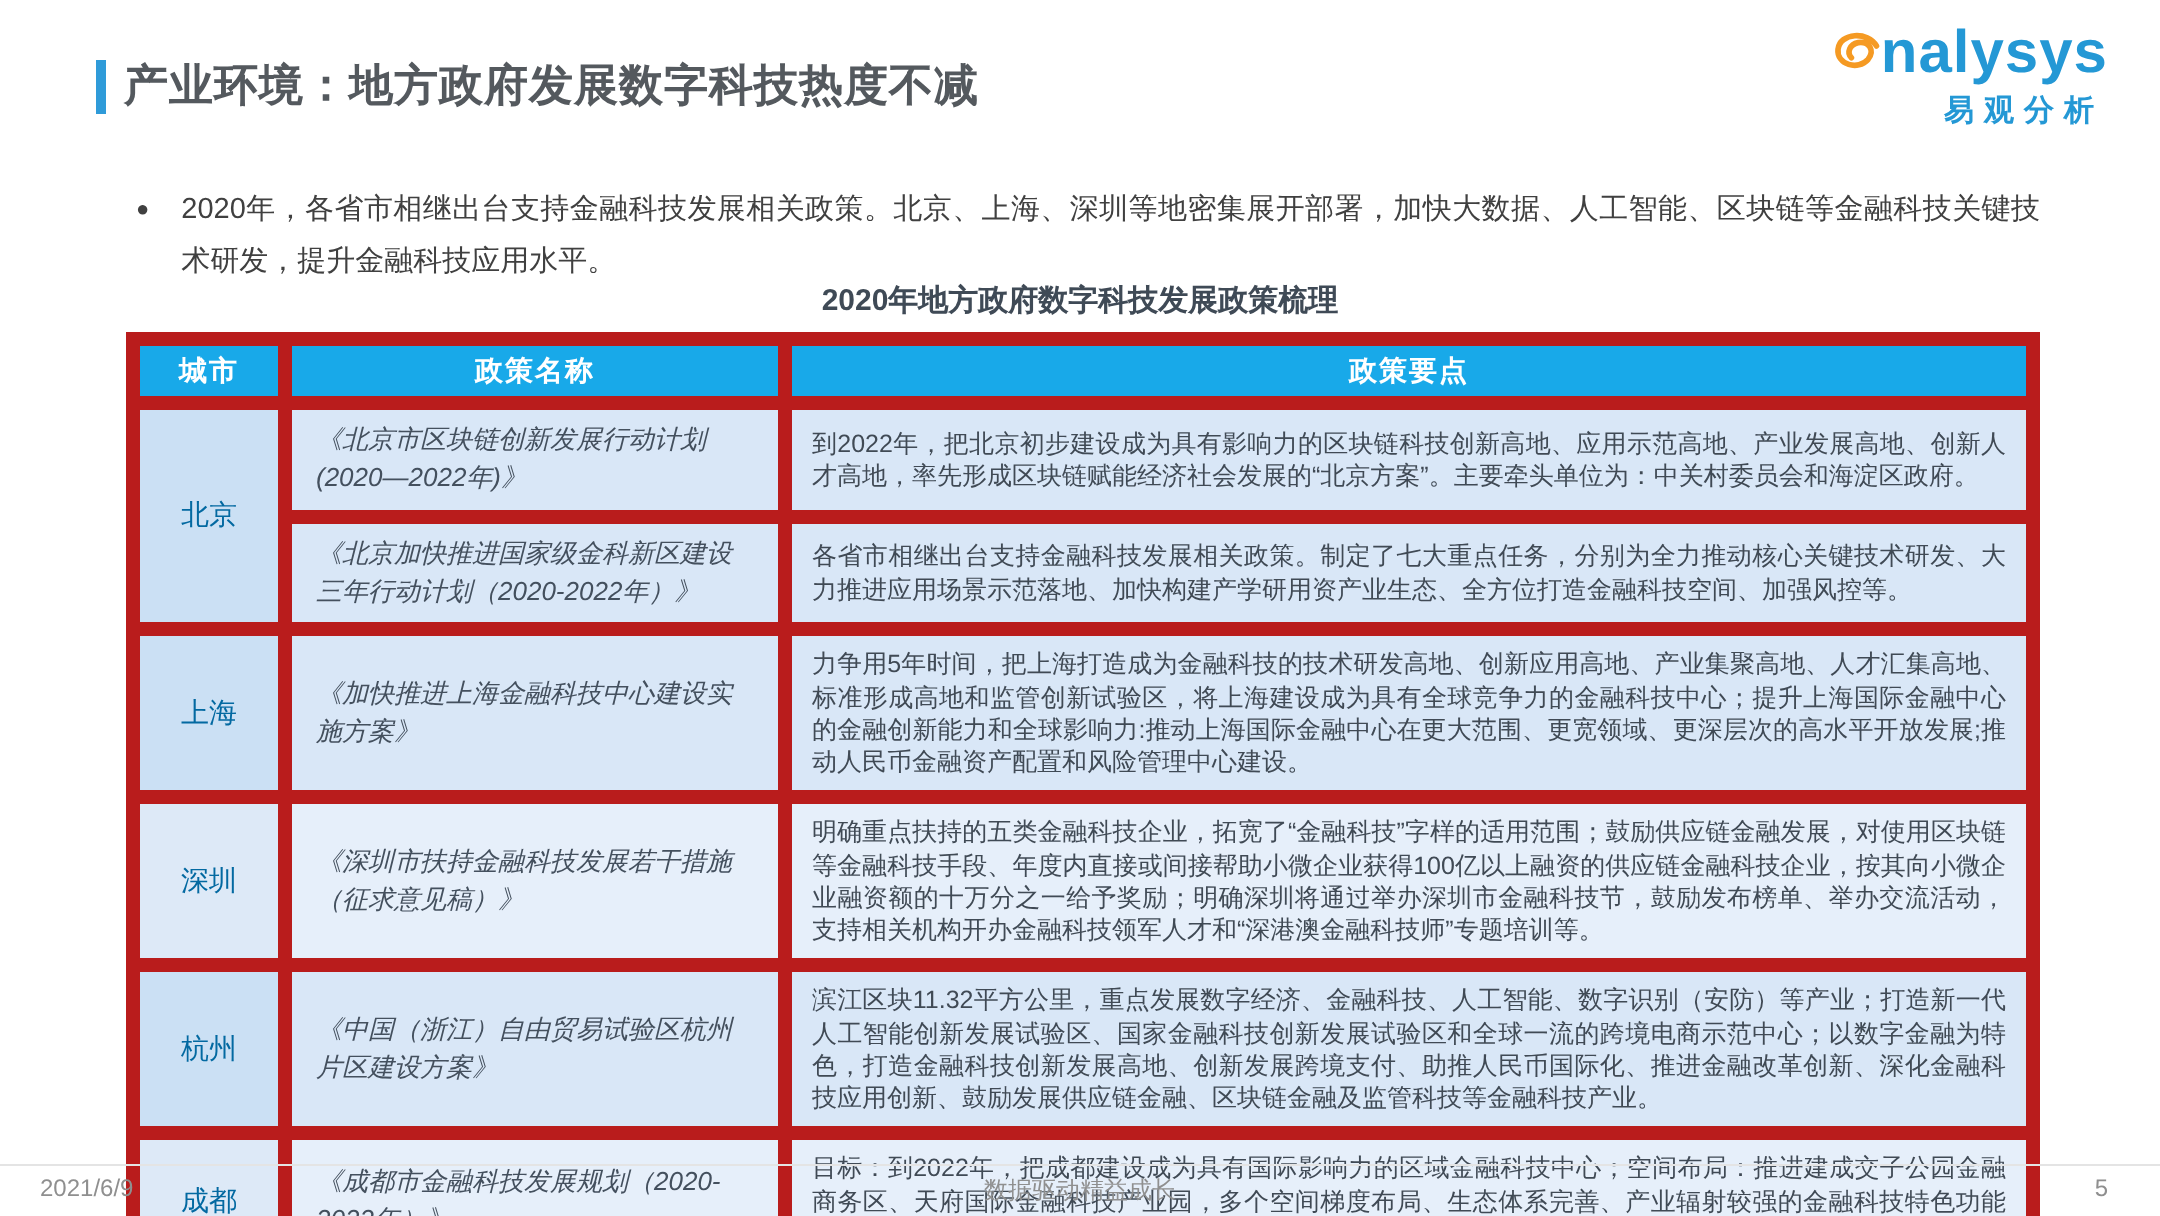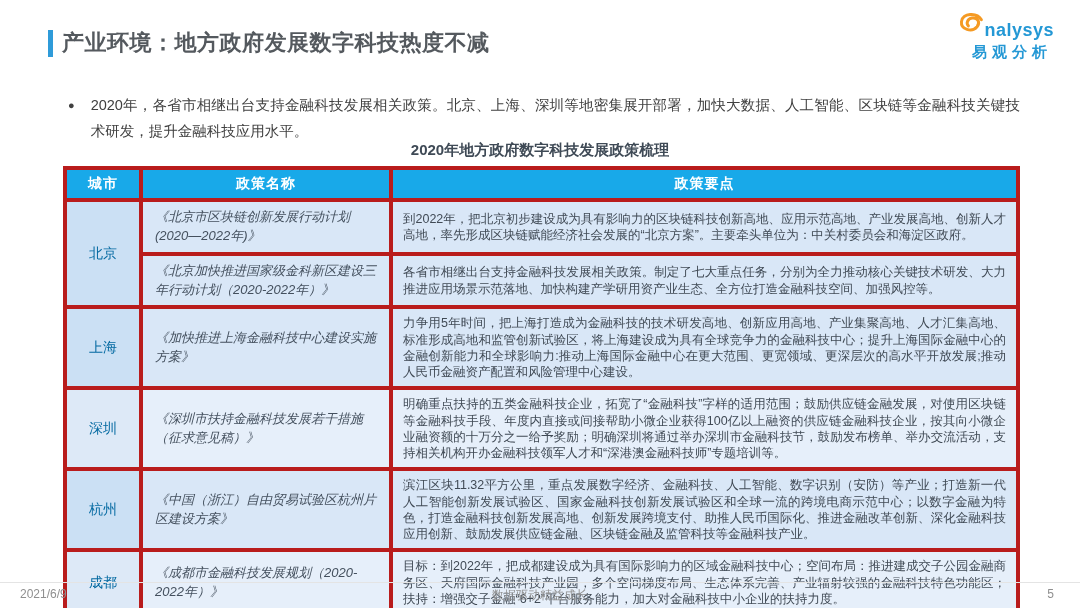--- a/index.html
+++ b/index.html
@@ -14,34 +14,34 @@
   .page { width: 1080px; height: 608px; position: relative; background: #fff; }
 
   
   .slide-header { position: absolute; top: 28px; left: 48px; display: flex; align-items: center; }
   .accent-bar { width: 5px; height: 27px; background: #2f9bd9; margin-right: 9px; }
   .slide-title { font-size: 22px; font-weight: bold; color: #54595e; letter-spacing: 0.5px; }
 
   .logo { position: absolute; top: 12px; right: 26px; width: 140px; text-align: right; }
   .logo-top { display: flex; align-items: flex-end; justify-content: flex-end; }
   .logo-swirl { width: 30px; height: 26px; margin-right: -2px; margin-bottom: 1px; }
-  .logo-word { font-size: 18px; font-weight: bold; color: #2498d5; letter-spacing: 0.5px; line-height: 1; }
+  .logo-word { font-size: 30px; font-weight: bold; color: #2498d5; letter-spacing: 0.5px; line-height: 1; }
   .logo-cn { font-size: 15px; font-weight: bold; color: #2498d5; letter-spacing: 5px; margin-top: 4px; margin-right: 2px; }
 
   
   .intro { position: absolute; top: 92px; left: 68px; width: 952px; display: flex; }
   .bullet-dot { font-size: 11px; line-height: 26px; color: #404040; margin-right: 16px; }
   .intro-text { font-size: 14.5px; line-height: 26px; color: #404040; text-align: justify; }
 
   
   .table-title { position: absolute; top: 141px; left: 0; width: 1080px; text-align: center;
                  font-size: 15px; font-weight: bold; color: #3f4a56; }
   .table-wrap { position: absolute; top: 166px; left: 63px; width: 957px; }
   table { border-collapse: collapse; width: 100%; table-layout: fixed; }
-  th, td { border: 4px solid #b91c1c; vertical-align: middle; }
+  th, td { border: 7px solid #b91c1c; vertical-align: middle; }
   thead th {
     background: #18a9e9; color: #ffffff; font-size: 14px; font-weight: bold;
     height: 32px; text-align: center; letter-spacing: 1px;
   }
   col.col-city { width: 76px; }
   col.col-name { width: 250px; }
   td.city { text-align: center; font-size: 14px; font-weight: normal; color: #0369a1; }
   td.pname { font-size: 13px; color: #44505e; padding: 6px 12px; line-height: 1.45; text-align: left; font-style: italic; }
   td.ppoints { font-size: 12.5px; color: #404a55; padding: 6px 10px; line-height: 1.3; text-align: justify; }
   .city-a  { background: #cbe0f4; }

